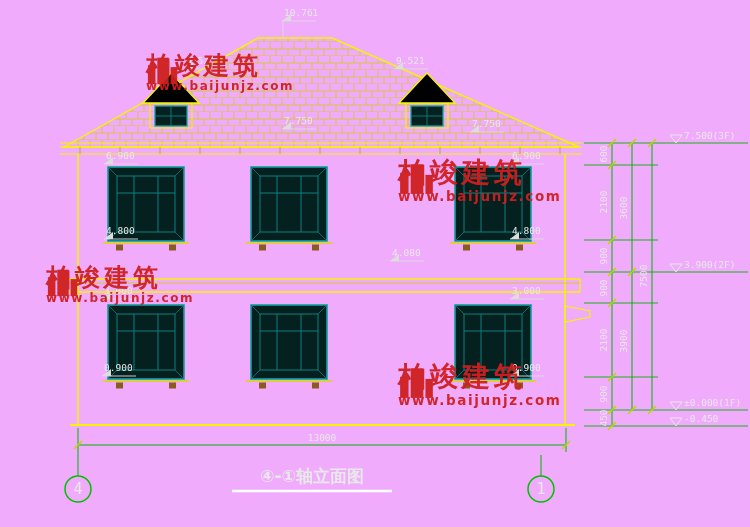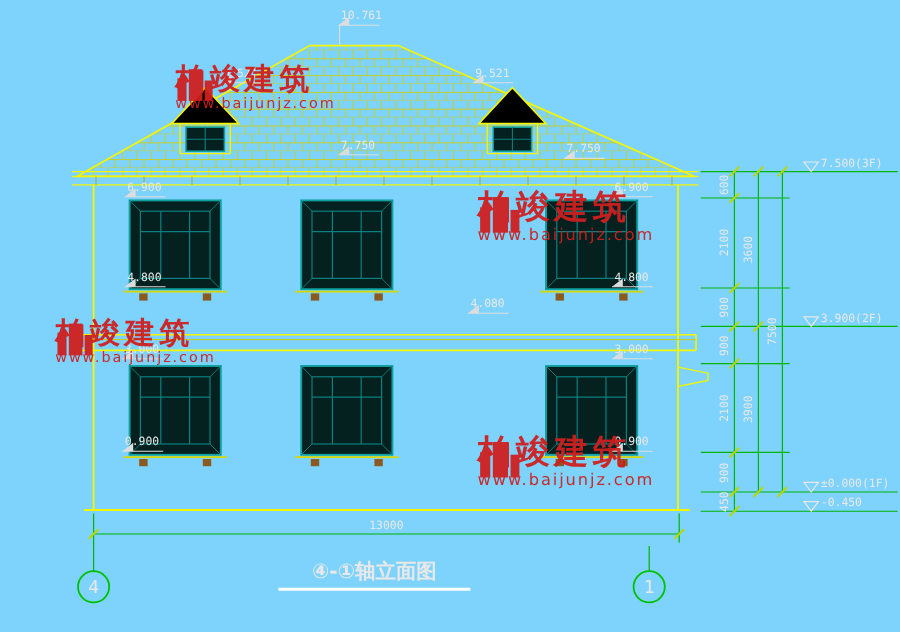--- a/index.html
+++ b/index.html
@@ -1,27 +1,27 @@
 <!DOCTYPE html>
 <html><head>
 <meta charset="utf-8">
 <style>
   html,body{margin:0;padding:0;background:#000;}
-  .stage{position:relative;width:750px;height:527px;background:#7dd3fc;overflow:hidden;
+  .stage{position:relative;width:750px;height:527px;background:#f0abfc;overflow:hidden;
          font-family:"DejaVu Sans",sans-serif;}
   .stage svg{position:absolute;inset:0;}
   text{fill:#e8e8e8;}
   .dim{font:9.5px "DejaVu Sans Mono",monospace;}
   .axisnum{font:15px "DejaVu Sans Mono",monospace;}
   .title-t{font:bold 17px "DejaVu Sans",sans-serif;}
   
   .wm{position:absolute;display:flex;align-items:center;gap:7px;color:#cf1f1f;opacity:.95;z-index:3;}
   .wm-logo{width:34px;height:34px;fill:#cf1f1f;flex:0 0 auto;}
   .wm-brand{font-weight:bold;font-size:25px;letter-spacing:4px;line-height:1.08;white-space:nowrap;}
-  .wm-url{font-weight:normal;font-size:12px;letter-spacing:1.6px;white-space:nowrap;}
+  .wm-url{font-weight:bold;font-size:12px;letter-spacing:1.6px;white-space:nowrap;}
   .wm1{left:146px;top:52px;}
   .wm2{left:46px;top:264px;}
   .wm3{left:398px;top:158px;}
   .wm4{left:398px;top:362px;}
   .wm-lg .wm-logo{width:38px;height:38px;}
   .wm-lg .wm-brand{font-size:28px;}
   .wm-lg .wm-url{font-size:13.5px;}
 </style>
 </head>
 <body>

